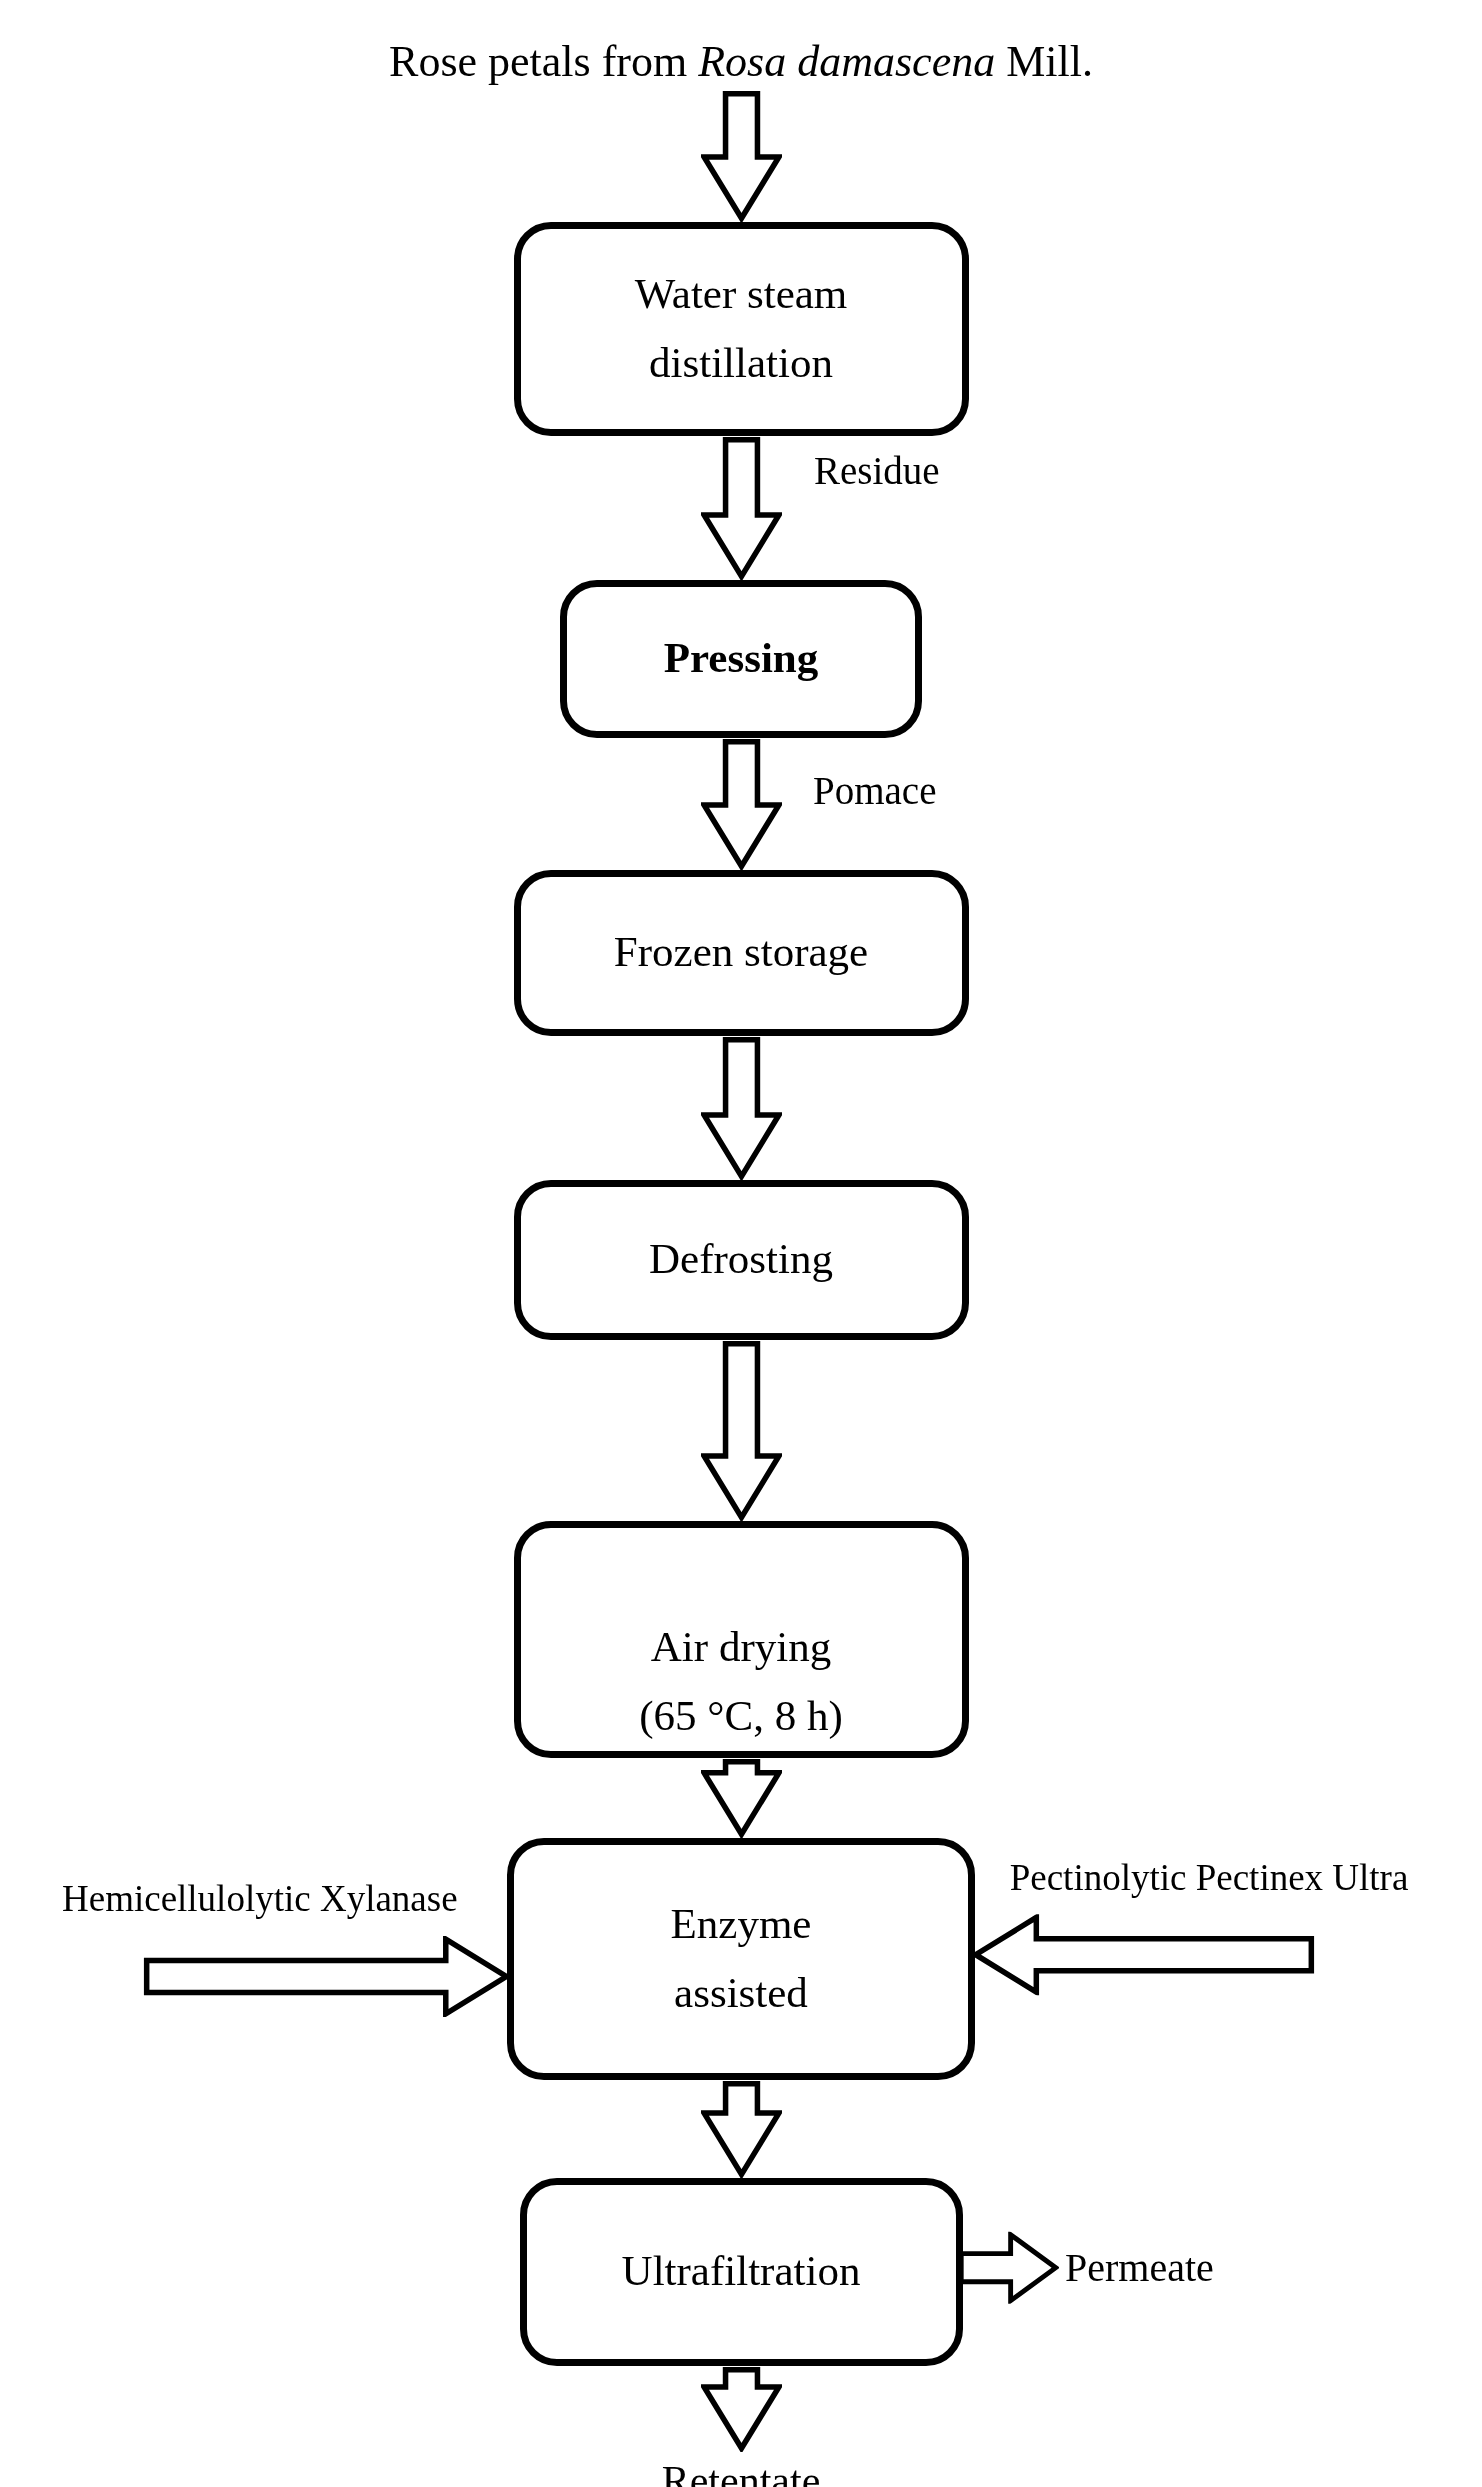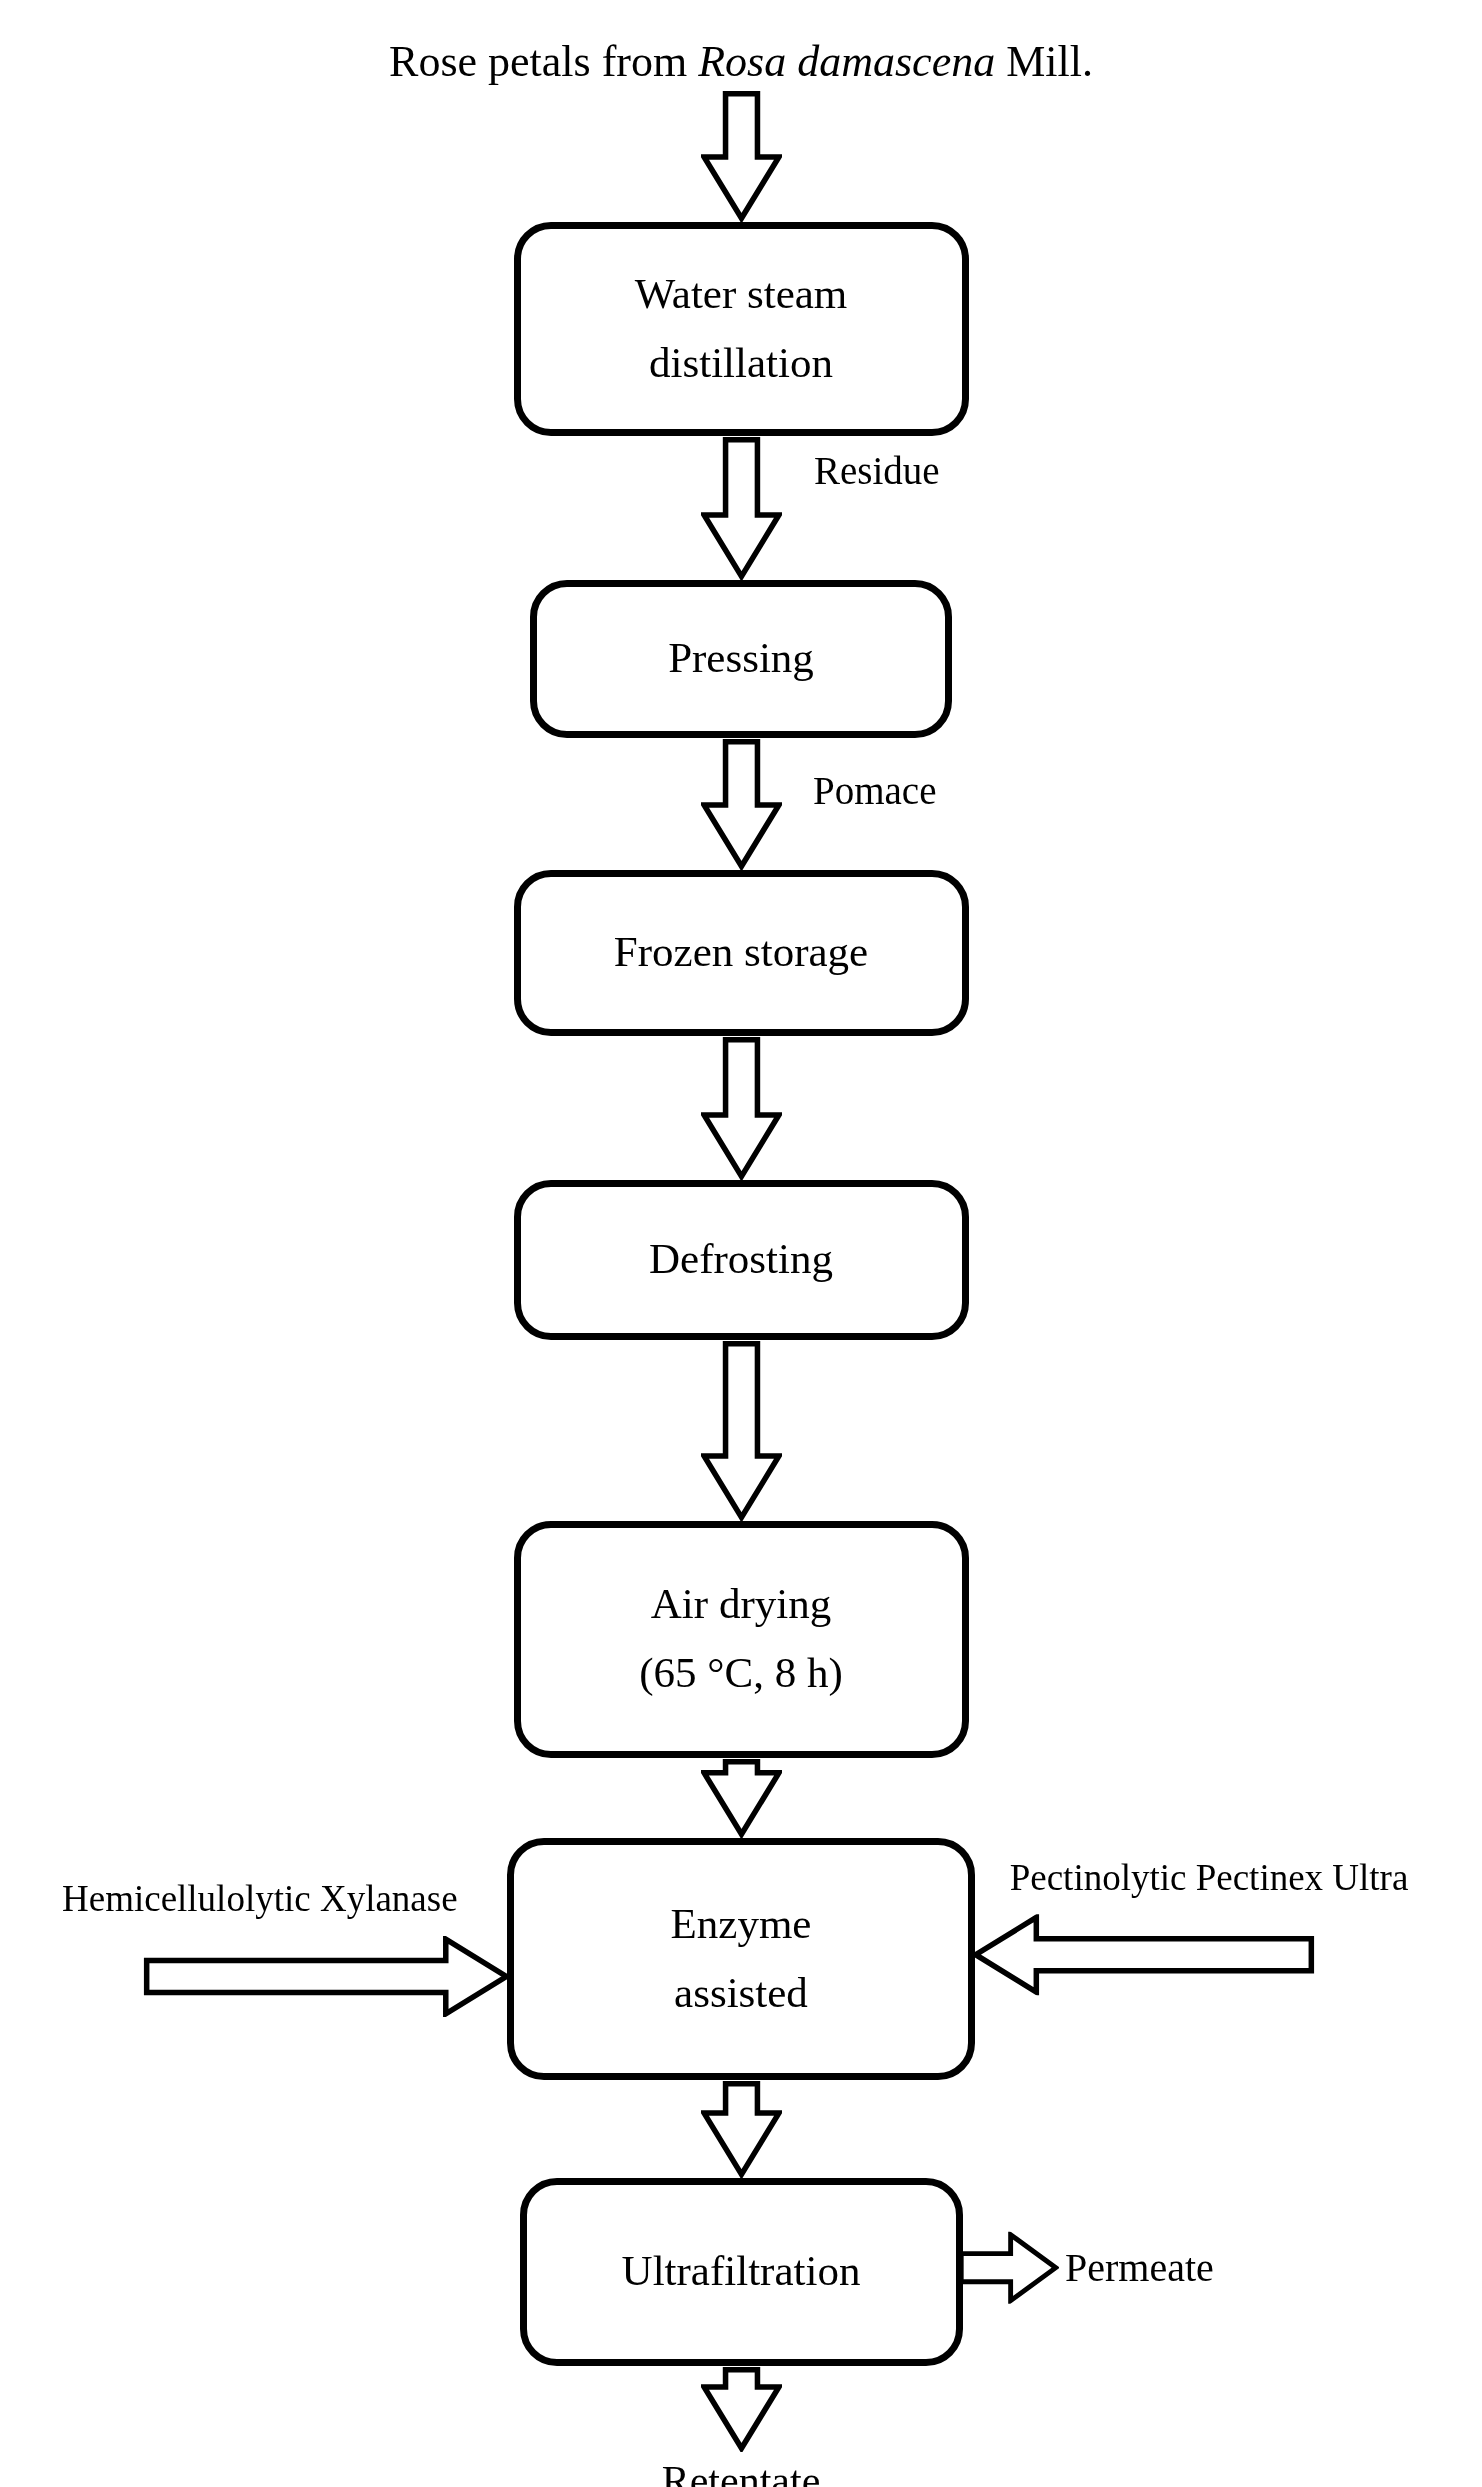--- a/index.html
+++ b/index.html
@@ -33,24 +33,24 @@
     display: flex;
     align-items: center;
     justify-content: center;
     text-align: center;
     font-size: 43px;
     line-height: 1.6;
     white-space: pre-line;
     flex: none;
   }
   .b1 { width: 455px; height: 214px; }
-  .b2 { width: 422px; height: 158px; }
+  .b2 { width: 362px; height: 158px; font-weight: bold; }
   .b3 { width: 455px; height: 166px; }
   .b4 { width: 455px; height: 160px; }
-  .b5 { width: 455px; height: 237px; }
+  .b5 { width: 455px; height: 237px; align-items: flex-end; }
   .b6 { width: 468px; height: 242px; position: relative; }
   .b7 { width: 443px; height: 188px; position: relative; }
 
   .arrowv { position: relative; flex: none; width: 81px; }
   .arrowv svg { display: block; }
 
   .edge-label {
     position: absolute;
     white-space: nowrap;
     font-size: 39px;

